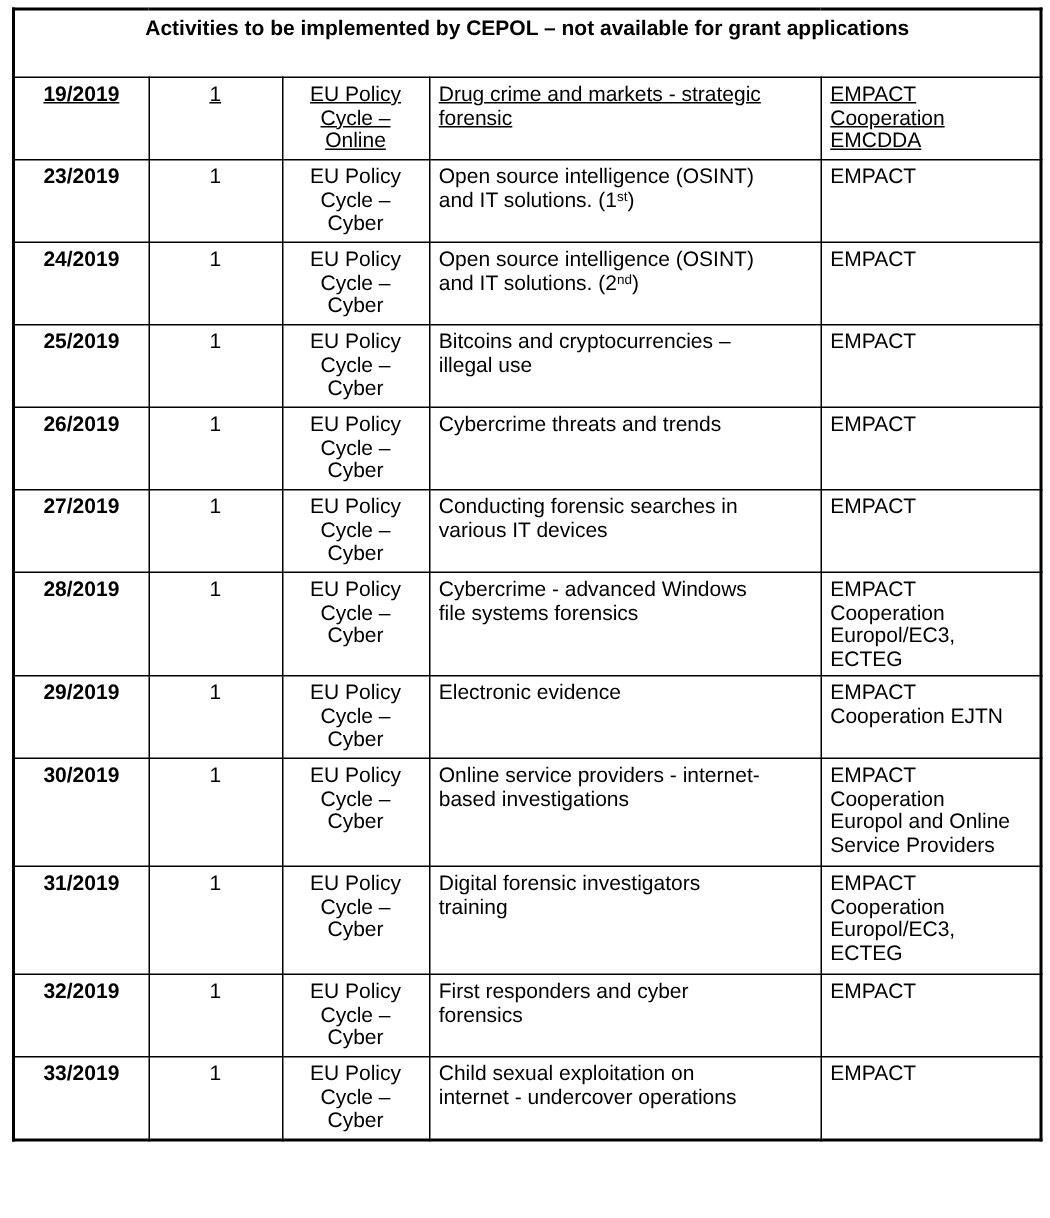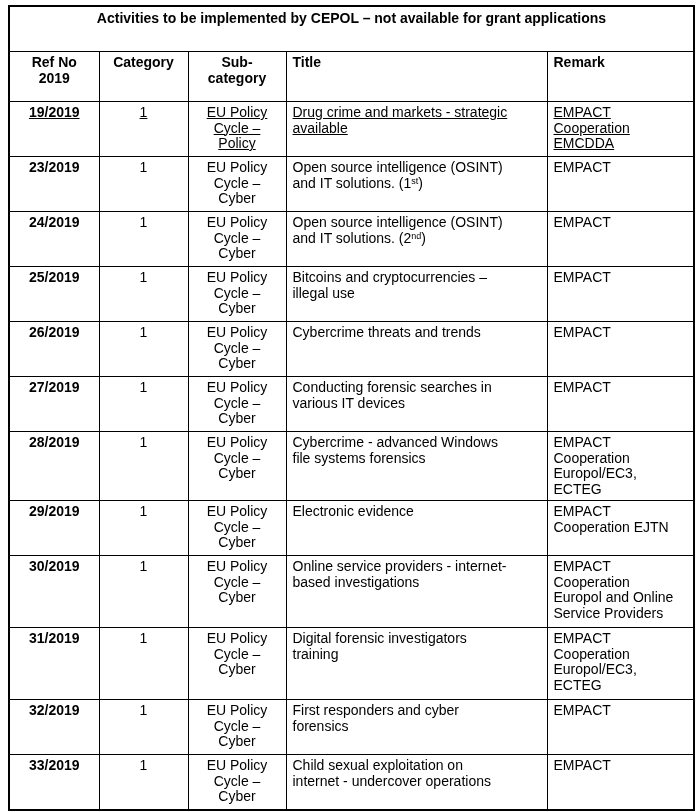--- a/index.html
+++ b/index.html
@@ -69,46 +69,33 @@
       <col class="c-ref">
         <col class="c-cat">
         <col class="c-sub">
         <col class="c-title">
         <col class="c-remark">
     </colgroup>
     <tbody>
       <tr class="title-row">
         <td colspan="5">Activities to be implemented by CEPOL – not available for grant applications</td>
       </tr>
-      <tr class="header-row">
-        <th>
-          <div>Ref No</div>
-          <div>2019</div>
-        </th>
-        <th>Category</th>
-        <th>
-          <div>Sub-</div>
-          <div>category</div>
-        </th>
-        <th class="left">Title</th>
-        <th class="left">Remark</th>
-      </tr>
     </tbody>
     <tbody id="data-rows">
         <tr style="height: 55px; text-decoration: underline;">
           <td class="ref-cell">19/2019</td>
           <td class="center">1</td>
           <td class="center">
             <div>EU Policy</div>
             <div>Cycle –</div>
-            <div>Policy</div>
+            <div>Online</div>
           </td>
           <td class="left">
             <div>Drug crime and markets - strategic</div>
-            <div>available</div>
+            <div>forensic</div>
           </td>
           <td class="left">
             <div>EMPACT</div>
             <div>Cooperation</div>
             <div>EMCDDA</div>
           </td>
         </tr>
         <tr style="height: 55px;">
           <td class="ref-cell">23/2019</td>
           <td class="center">1</td>

